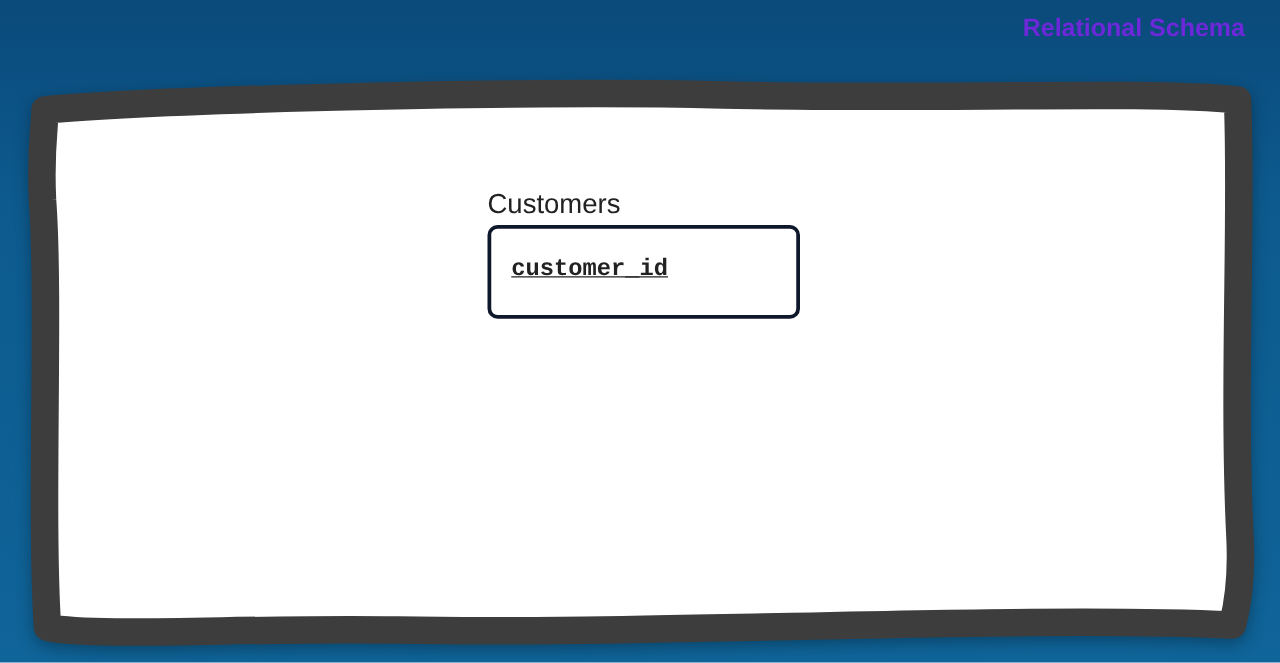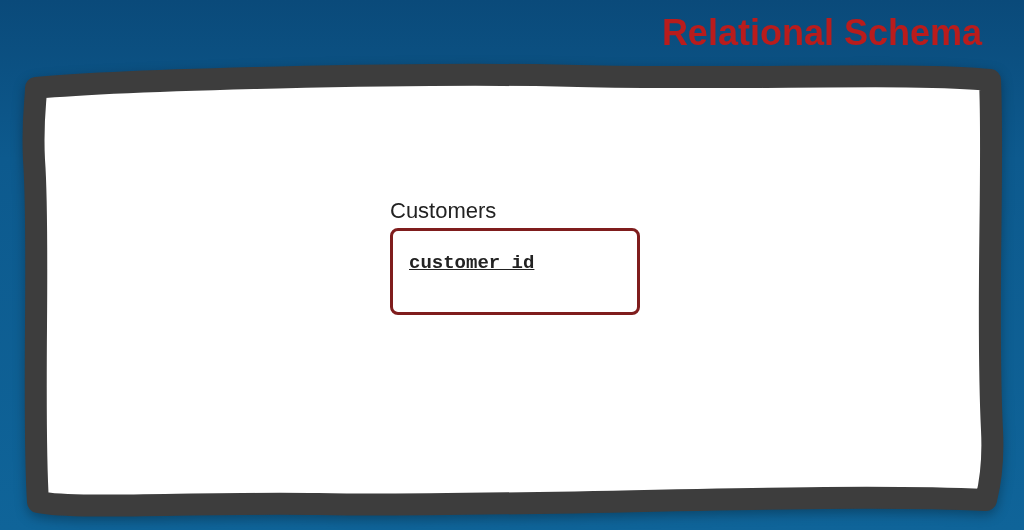--- a/index.html
+++ b/index.html
@@ -5,23 +5,23 @@
     * { margin: 0; padding: 0; box-sizing: border-box; }
     html, body { width: 1024px; height: 530px; overflow: hidden; }
     body {
       background: linear-gradient(180deg, #0a4a7a 0%, #0d5a8e 30%, #0f6499 100%);
       font-family: Arial, Helvetica, sans-serif;
       position: relative;
     }
     .title {
       position: absolute;
       top: 12px;
-      right: 42px;
-      color: #b91c1c;
-      font-size: 36px;
+      right: 28px;
+      color: #6d28d9;
+      font-size: 20px;
       font-weight: bold;
     }
     .whiteboard-wrap {
       position: absolute;
       top: 60px;
       left: 18px;
       width: 990px;
       height: 460px;
       filter: drop-shadow(0 4px 6px rgba(0,0,0,0.3));
     }
@@ -35,32 +35,31 @@
       position: absolute;
       top: 90px;
       left: 60px;
       width: 900px;
       height: 400px;
     }
     .table-group {
       position: absolute;
       left: 330px;
       top: 60px;
-      margin-top: 48px;
     }
     .table-label {
       font-size: 22px;
       color: #222;
       margin-bottom: 4px;
       font-family: Arial, sans-serif;
     }
     .table-box {
-      border: 3px solid #7f1d1d;
+      border: 3px solid #0f172a;
       border-radius: 8px;
-      padding: 14px 20px 26px 16px;
+      padding: 14px 20px 14px 16px;
       background: #fff;
       min-width: 250px;
     }
     .field {
       font-family: "Courier New", Courier, monospace;
       font-size: 19px;
       color: #222;
       margin: 7px 0;
       white-space: nowrap;
     }

